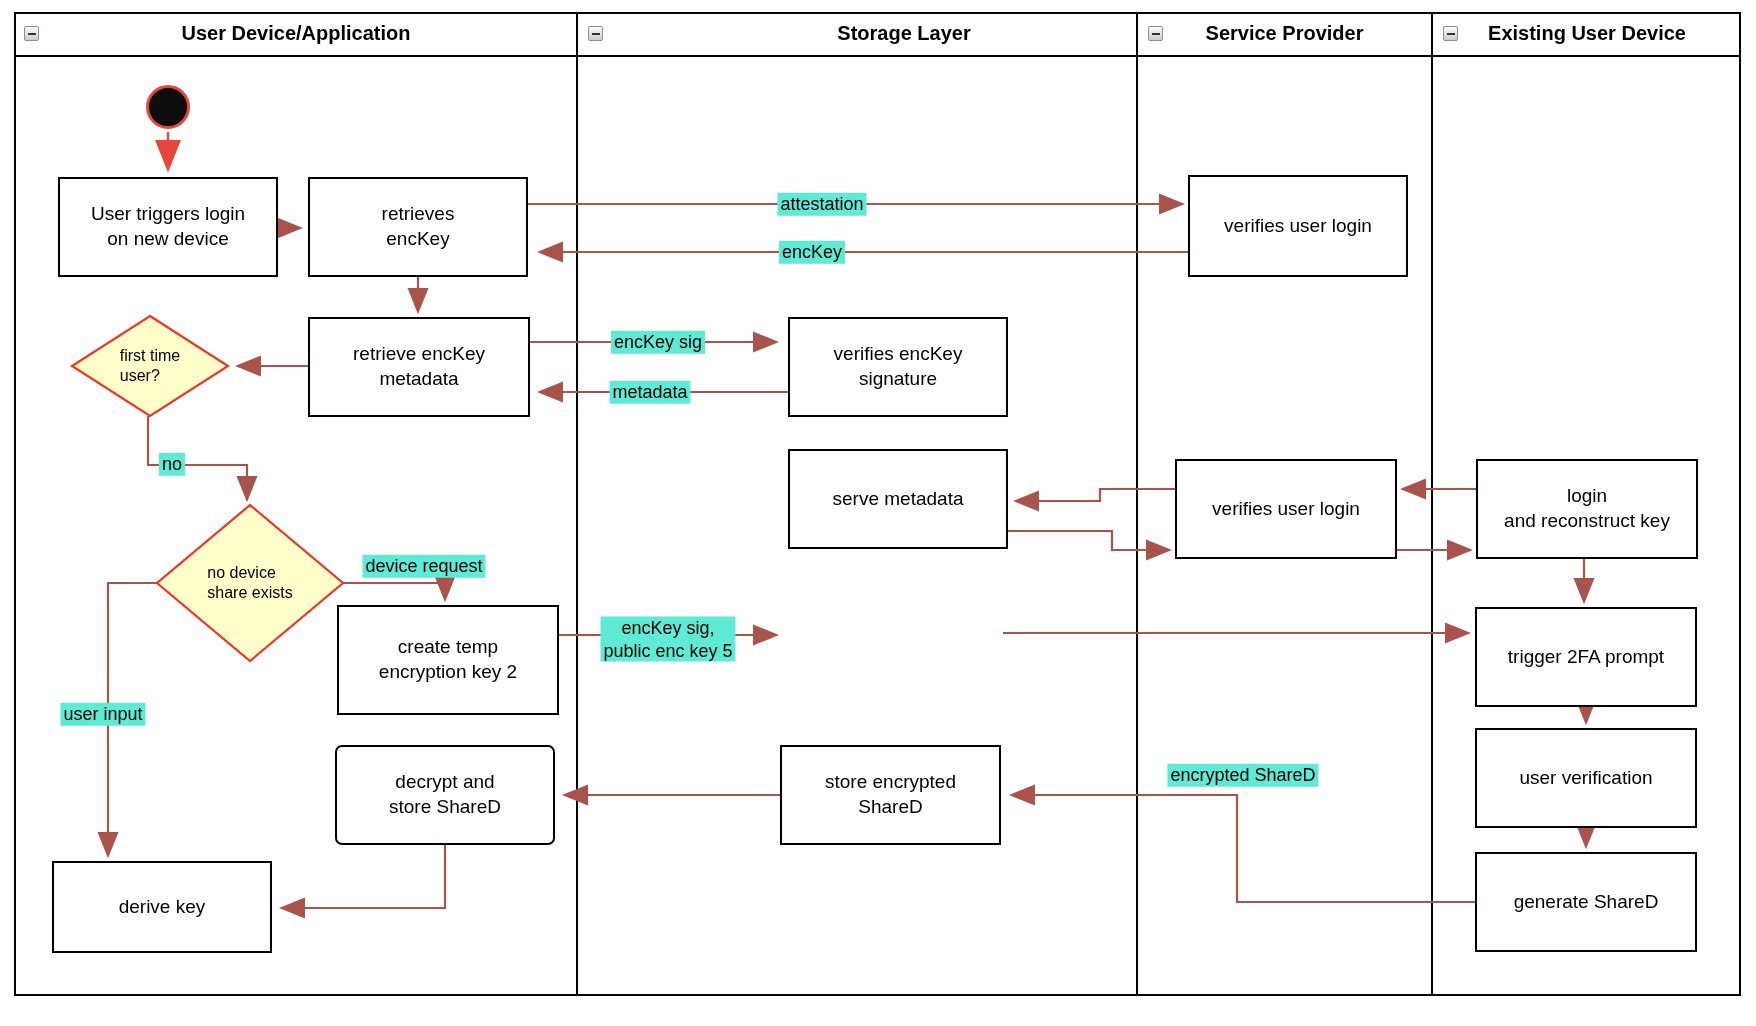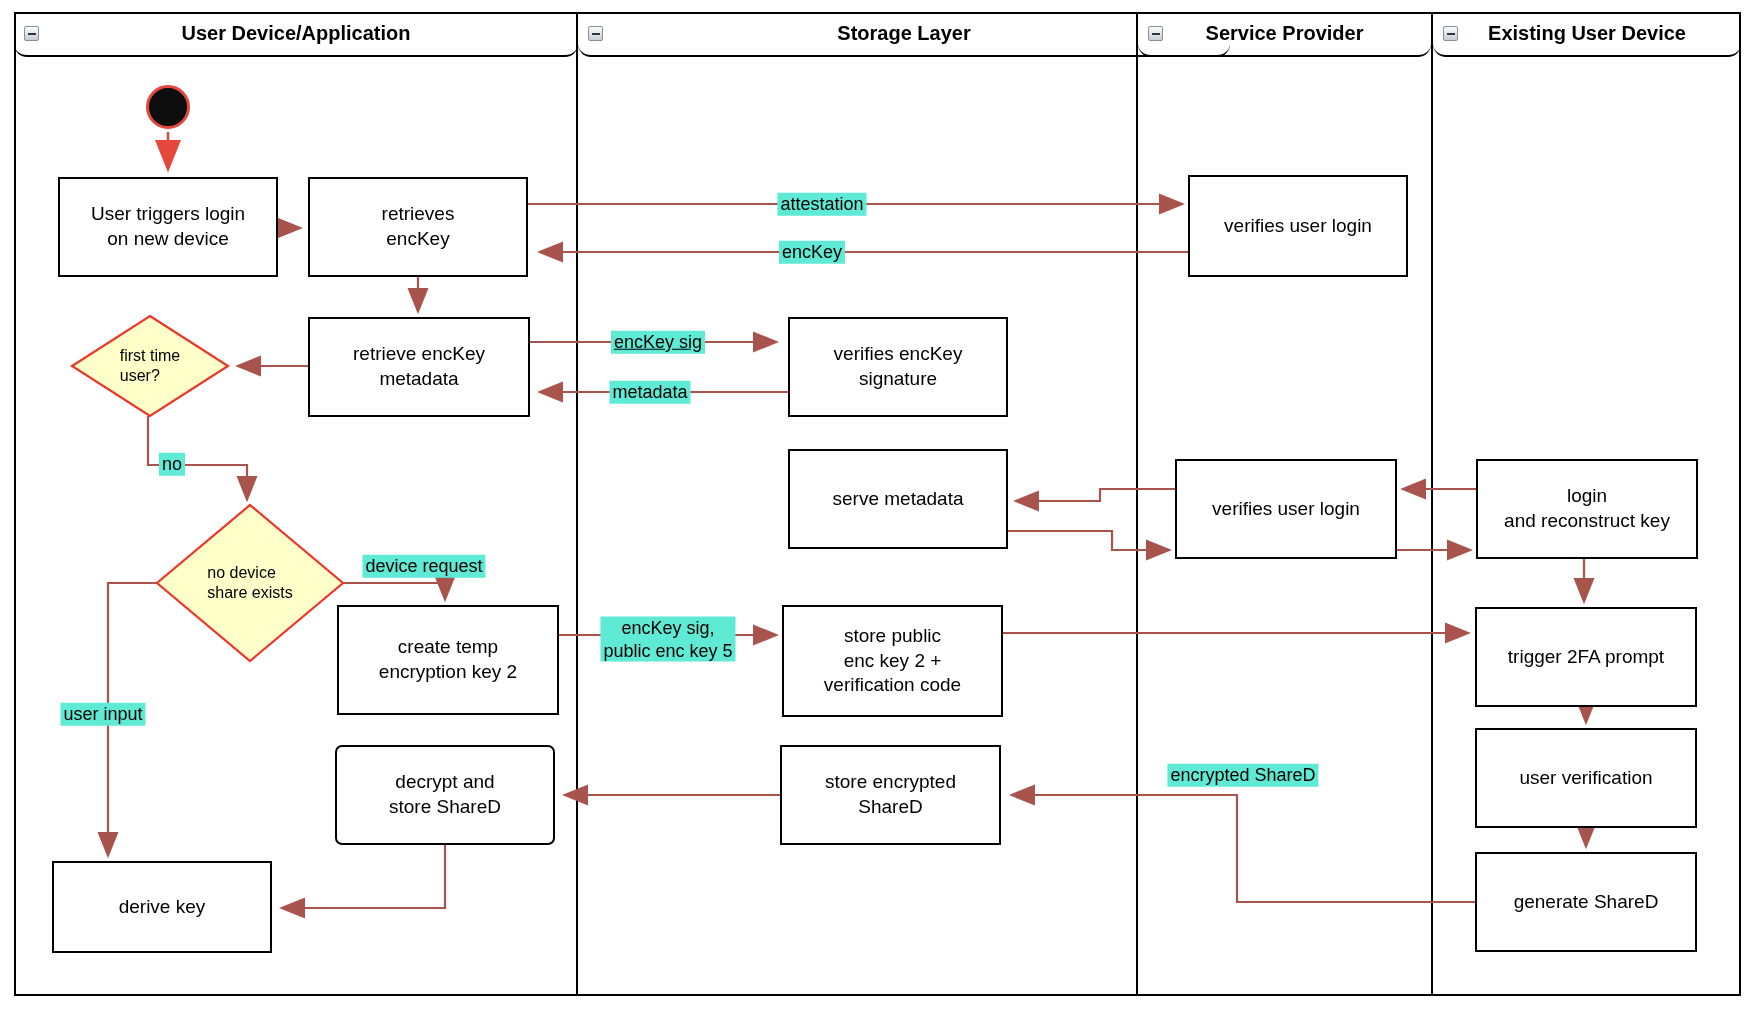--- a/index.html
+++ b/index.html
@@ -4,21 +4,21 @@
 <style>
   html,body{margin:0;padding:0;background:#ffffff;}
   #canvas{
     position:relative;width:1756px;height:1026px;background:#ffffff;
     font-family:"Liberation Sans","DejaVu Sans",sans-serif;color:#000;
     --arrow:#a8544d; --start-arrow:#e5473c; --diamond-fill:#ffffc9; --diamond-stroke:#ee352a;
   }
   .outer-border{position:absolute;left:14px;top:12px;width:1727px;height:984px;border:2.5px solid #000;box-sizing:border-box;}
   .vline{position:absolute;top:12px;height:984px;width:2px;background:#000;}
   .lane-header{position:absolute;top:12px;height:45px;display:flex;align-items:center;justify-content:center;
-    border-bottom:2.5px solid #000;box-sizing:border-box;font-weight:bold;font-size:20px;border-radius:13px;}
+    border-bottom:2.5px solid #000;box-sizing:border-box;font-weight:bold;font-size:20px;}
   .collapse-icon{position:absolute;left:10px;top:14px;width:15px;height:15px;border:1px solid #8a8f98;border-radius:2px;
     background:linear-gradient(#fdfdfd,#c7ccd6);display:flex;align-items:center;justify-content:center;box-sizing:border-box;}
   .collapse-icon .minus{width:8px;height:2px;background:#31353c;}
   .node{position:absolute;background:#fff;border:2.5px solid #000;box-sizing:border-box;
     display:flex;align-items:center;justify-content:center;text-align:center;
     font-size:19px;line-height:1.3;white-space:pre-line;}
   .diamond{position:absolute;}
   .diamond svg{position:absolute;left:0;top:0;width:100%;height:100%;overflow:visible;}
   .diamond polygon{fill:var(--diamond-fill);stroke:var(--diamond-stroke);stroke-width:2.2;vector-effect:non-scaling-stroke;}
   .diamond .dtext{position:absolute;inset:0;display:flex;align-items:center;justify-content:center;
@@ -112,23 +112,20 @@
   <div class="node" style="left:308px;top:317px;width:222px;height:100px;"><span>retrieve encKey
 metadata</span></div>
   <div class="node" style="left:788px;top:317px;width:220px;height:100px;"><span>verifies encKey
 signature</span></div>
   <div class="node" style="left:788px;top:449px;width:220px;height:100px;"><span>serve metadata</span></div>
   <div class="node" style="left:1175px;top:459px;width:222px;height:100px;"><span>verifies user login</span></div>
   <div class="node" style="left:1476px;top:459px;width:222px;height:100px;"><span>login
 and reconstruct key</span></div>
   <div class="node" style="left:337px;top:605px;width:222px;height:110px;"><span>create temp
 encryption key 2</span></div>
-  <div class="node" style="left:782px;top:605px;width:221px;height:112px;"><span>store public
-enc key 2 +
-verification code</span></div>
   <div class="node" style="left:1475px;top:607px;width:222px;height:100px;"><span>trigger 2FA prompt</span></div>
   <div class="node" style="left:1475px;top:728px;width:222px;height:100px;"><span>user verification</span></div>
   <div class="node" style="left:1475px;top:852px;width:222px;height:100px;"><span>generate ShareD</span></div>
   <div class="node" style="left:335px;top:745px;width:220px;height:100px;border-radius:7px;"><span>decrypt and
 store ShareD</span></div>
   <div class="node" style="left:780px;top:745px;width:221px;height:100px;"><span>store encrypted
 ShareD</span></div>
   <div class="node" style="left:52px;top:861px;width:220px;height:92px;"><span>derive key</span></div>
 
   <div class="diamond" style="left:72px;top:316px;width:156px;height:100px;">
@@ -141,21 +138,21 @@
   <div class="diamond" style="left:157px;top:505px;width:186px;height:156px;">
     <svg viewBox="0 0 100 100" preserveAspectRatio="none">
         <polygon points="50,0 100,50 50,100 0,50"></polygon>
       </svg>
     <div class="dtext">no device
 share exists</div>
   </div>
 
   <div class="edge-label" style="left:822px;top:204px;">attestation</div>
   <div class="edge-label" style="left:812px;top:252px;">encKey</div>
-  <div class="edge-label" style="left:658px;top:342px;text-decoration:underline;">encKey sig</div>
+  <div class="edge-label" style="left:658px;top:342px;">encKey sig</div>
   <div class="edge-label" style="left:650px;top:392px;">metadata</div>
   <div class="edge-label" style="left:172px;top:464px;">no</div>
   <div class="edge-label" style="left:424px;top:566px;">device request</div>
   <div class="edge-label" style="left:668px;top:639px;">encKey sig,
 public enc key 5</div>
   <div class="edge-label" style="left:103px;top:714px;">user input</div>
   <div class="edge-label" style="left:1203px;top:775px;margin-left:40px;">encrypted ShareD</div>
 
 </div>
 

